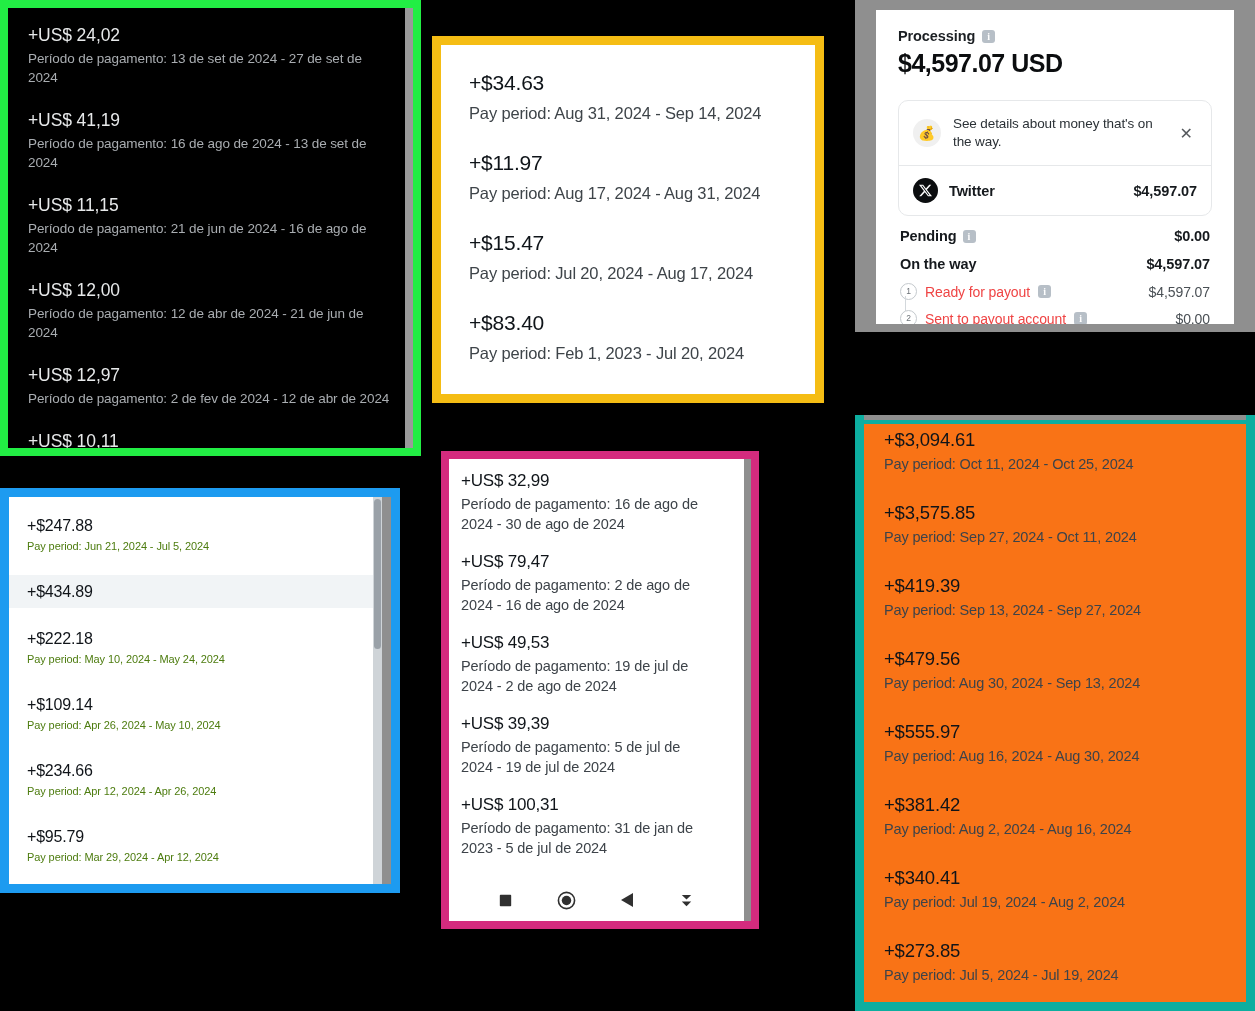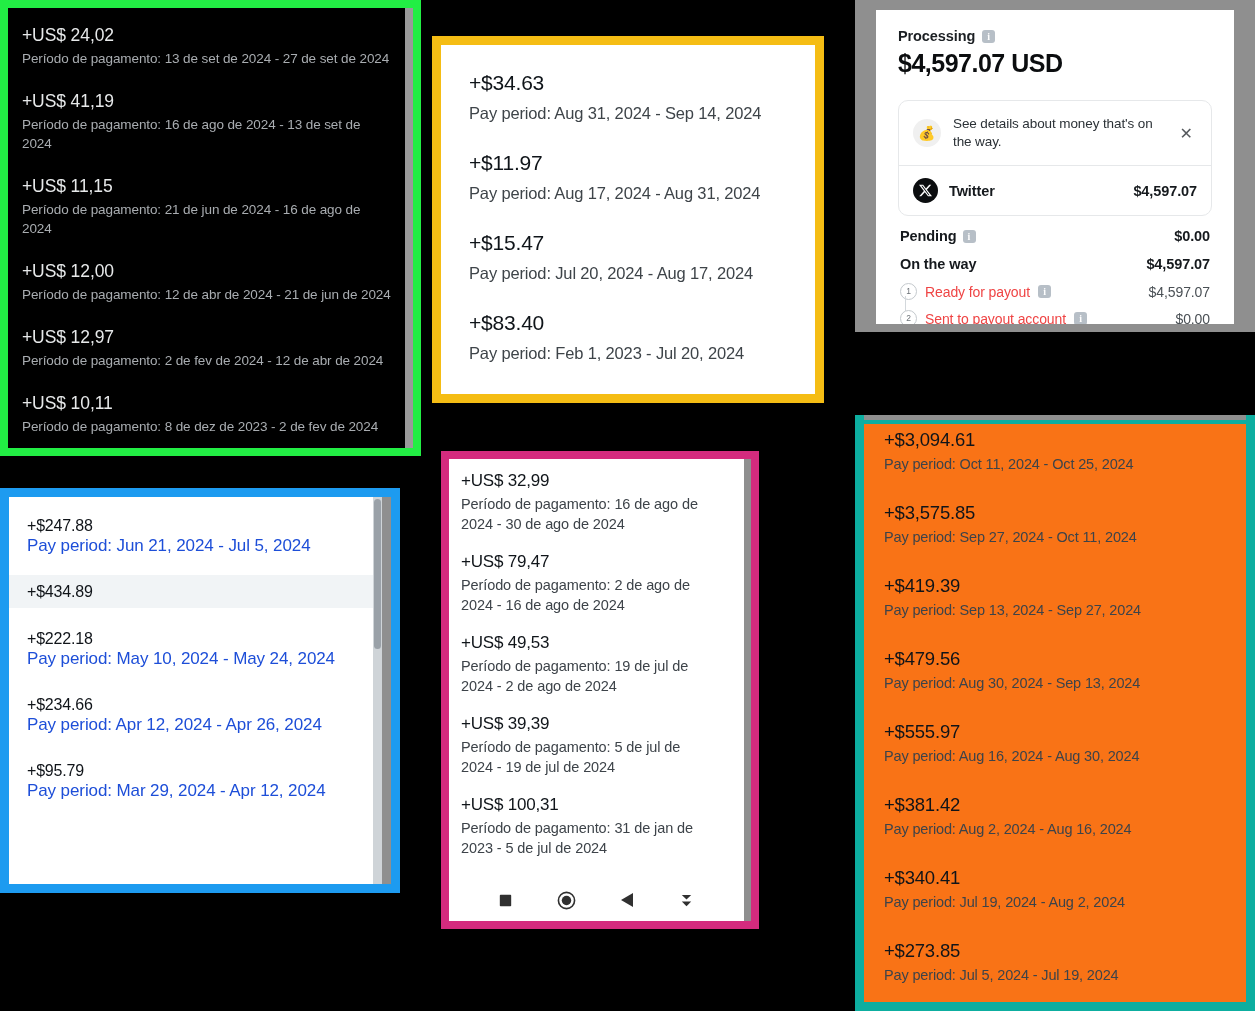--- a/index.html
+++ b/index.html
@@ -10,21 +10,21 @@
   }
   .panel{position:absolute;box-sizing:border-box;}
 
   
   #panel-green{
     left:0;top:0;width:421px;height:456px;
     border:8px solid #22ee44;background:#9a9a9a;
   }
   #panel-green .inner{
     position:absolute;left:0;top:0;right:8px;bottom:0;
-    background:#000;overflow:hidden;padding:16px 14px 0 14px;box-sizing:border-box;
+    background:#000;overflow:hidden;padding:16px 14px 0 20px;box-sizing:border-box;
   }
   .dk-row{margin-bottom:22px;}
   .dk-amt{color:#e7e9ea;font-size:17.5px;line-height:22px;letter-spacing:-0.1px;}
   .dk-per{color:#a9adb1;font-size:13.5px;line-height:19px;margin-top:3px;letter-spacing:-0.1px;}
 
   
   #panel-yellow{
     left:432px;top:36px;width:392px;height:367px;
     border:9px solid #f5bd14;background:#fff;
   }
@@ -88,21 +88,21 @@
     left:0;top:488px;width:400px;height:405px;
     border:9px solid #1d9bf0;background:#8f8f8f;
   }
   #panel-blue .inner{
     position:absolute;left:0;top:0;right:9px;bottom:0;background:#fff;
     overflow:hidden;padding:12px 0 0 0;box-sizing:border-box;
   }
   .blu-row{padding:6px 0 6px 18px;margin-bottom:14px;}
   .blu-row.hl{background:#f1f4f6;}
   .blu-amt{color:#101419;font-size:16px;line-height:21px;letter-spacing:-0.2px;}
-  .blu-per{color:#1d4ed8;font-size:17px;line-height:18px;margin-top:1px;letter-spacing:-0.1px;}
+  .blu-per{color:#4d7c0f;font-size:11px;line-height:18px;margin-top:1px;letter-spacing:-0.1px;}
   .scrollbar-v{position:absolute;right:0;top:0;width:9px;bottom:0;background:#cfd4d8;}
   .scrollbar-v i{position:absolute;left:1px;top:2px;width:7px;height:150px;background:#9aa1a8;border-radius:4px;}
 
   
   #panel-pink{
     left:441px;top:451px;width:318px;height:478px;
     border:8px solid #d42b7e;background:#8f8f8f;
   }
   #panel-pink .inner{
     position:absolute;left:0;top:0;right:7px;bottom:0;background:#fff;
@@ -250,20 +250,24 @@
     <div class="blu-row">
       <div class="blu-amt">+$247.88</div>
       <div class="blu-per">Pay period: Jun 21, 2024 - Jul 5, 2024</div>
     </div>
     <div class="blu-row hl">
       <div class="blu-amt">+$434.89</div>
     </div>
     <div class="blu-row">
       <div class="blu-amt">+$222.18</div>
       <div class="blu-per">Pay period: May 10, 2024 - May 24, 2024</div>
+    </div>
+    <div class="blu-row">
+      <div class="blu-amt">+$109.14</div>
+      <div class="blu-per">Pay period: Apr 26, 2024 - May 10, 2024</div>
     </div>
     <div class="blu-row">
       <div class="blu-amt">+$234.66</div>
       <div class="blu-per">Pay period: Apr 12, 2024 - Apr 26, 2024</div>
     </div>
     <div class="blu-row">
       <div class="blu-amt">+$95.79</div>
       <div class="blu-per">Pay period: Mar 29, 2024 - Apr 12, 2024</div>
     </div>
 

